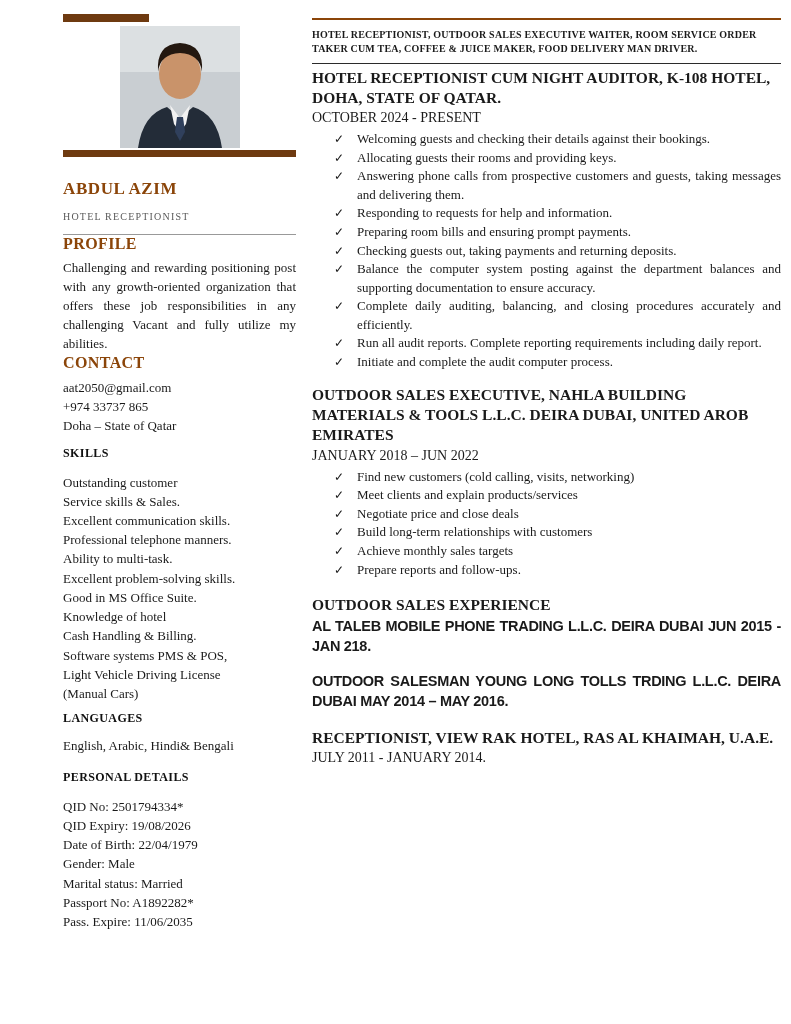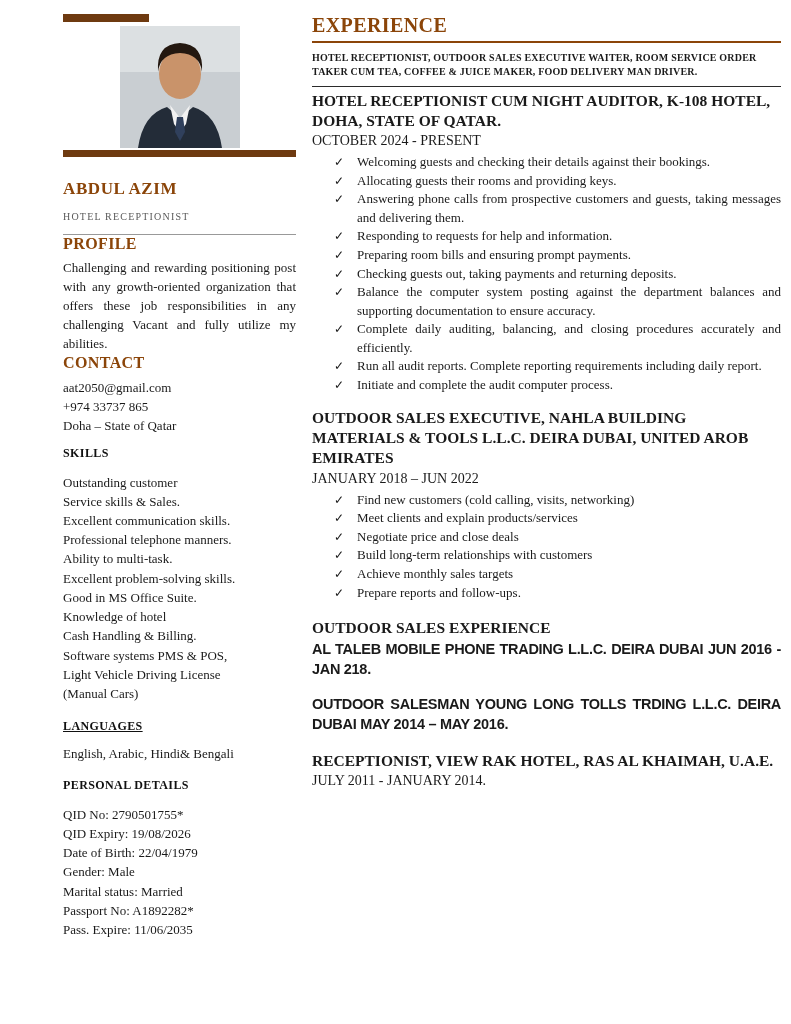--- a/index.html
+++ b/index.html
@@ -21,21 +21,21 @@
   .fullbar{width:100%;height:7px;background:var(--bar);margin-top:2px;}
   .name{font-size:17px;font-weight:bold;color:var(--accent);letter-spacing:.6px;margin-top:22px;}
   .cand-title{font-size:10px;color:var(--muted);letter-spacing:1.2px;margin-top:12px;}
   .thin-rule{border:none;border-top:1px solid var(--rule);margin-top:12px;}
   .side-head{font-size:16px;font-weight:bold;letter-spacing:.4px;}
   .side-head.accent{color:var(--accent);}
   .side-head.big{font-size:12px;color:#111;}
   .side-text{font-size:13px;line-height:1.46;text-align:justify;margin-top:6px;}
   .side-list{margin-top:6px;}
   .side-line{font-size:13px;line-height:1.48;}
-  .mt-lg{margin-top:16px;text-decoration:underline;}
+  .mt-lg{margin-top:8px;}
   
   .main{flex:1;min-width:0;}
   .exp-head{font-size:20px;font-weight:bold;color:var(--accent);letter-spacing:.4px;}
   .accent-rule{height:2px;background:var(--accent);margin:4px 0 8px 0;}
   .summary{font-size:10px;font-weight:bold;line-height:1.4;letter-spacing:.2px;}
   .dark-rule{border:none;border-top:1.5px solid #2b2b2b;margin:7px 0 4px 0;}
   .job{margin-top:4px;}
   .job + .job{margin-top:16px;}
   .job-title{font-size:15.5px;font-weight:bold;line-height:1.3;}
   .job-date{font-size:14px;margin-top:2px;}
@@ -100,32 +100,31 @@
         <div class="side-line">Software systems PMS &amp; POS,</div>
         <div class="side-line">Light Vehicle Driving License</div>
         <div class="side-line">(Manual Cars)</div>
       </div>
 
     <h2 class="side-head big mt-lg">LANGUAGES</h2>
     <div class="side-line" style="margin-top:10px;">English, Arabic, Hindi&amp; Bengali</div>
 
     <h2 class="side-head big" style="margin-top:14px;">PERSONAL DETAILS</h2>
     <div class="side-list" style="margin-top:12px;">
-        <div class="side-line">QID No: 2790501755*</div>
+        <div class="side-line">QID No: 2501794334*</div>
         <div class="side-line">QID Expiry: 19/08/2026</div>
         <div class="side-line">Date of Birth: 22/04/1979</div>
         <div class="side-line">Gender: Male</div>
         <div class="side-line">Marital status: Married</div>
         <div class="side-line">Passport No: A1892282*</div>
         <div class="side-line">Pass. Expire: 11/06/2035</div>
       </div>
   </aside>
 
   <main class="main">
-    <h1 class="exp-head">EXPERIENCE</h1>
     <div class="accent-rule"></div>
 
     <p class="summary">HOTEL RECEPTIONIST, OUTDOOR SALES EXECUTIVE WAITER, ROOM SERVICE ORDER TAKER CUM TEA, COFFEE &amp; JUICE MAKER, FOOD DELIVERY MAN DRIVER.</p>
     <hr class="dark-rule">
 
     <section class="job">
       <h3 class="job-title">HOTEL RECEPTIONIST CUM NIGHT AUDITOR, K-108 HOTEL, DOHA, STATE OF QATAR.</h3>
       <div class="job-date">OCTOBER 2024 - PRESENT</div>
       <div class="bullets">
           <div class="bullet">
@@ -197,21 +196,21 @@
           </div>
           <div class="bullet">
             <span class="check">✓</span>
             <span class="btext">Prepare reports and follow-ups.</span>
           </div>
         </div>
     </section>
 
     <section class="job gap-lg">
       <h3 class="job-title">OUTDOOR SALES EXPERIENCE</h3>
-      <div class="condensed">AL TALEB MOBILE PHONE TRADING L.L.C. DEIRA DUBAI JUN 2016 -JAN 218.</div>
+      <div class="condensed">AL TALEB MOBILE PHONE TRADING L.L.C. DEIRA DUBAI JUN 2015 -JAN 218.</div>
     </section>
 
     <section class="job gap-lg">
       <div class="condensed">OUTDOOR SALESMAN YOUNG LONG TOLLS TRDING L.L.C. DEIRA DUBAI MAY 2014 – MAY 2016.</div>
     </section>
 
     <section class="job gap-lg">
       <h3 class="job-title">RECEPTIONIST, VIEW RAK HOTEL, RAS AL KHAIMAH, U.A.E.</h3>
       <div class="job-date">JULY 2011 - JANUARY 2014.</div>
     </section>

